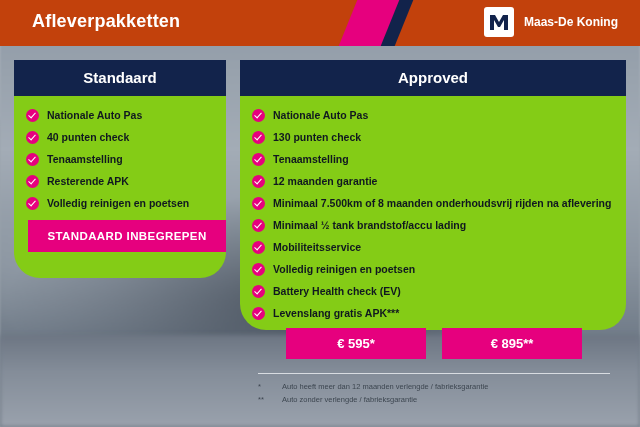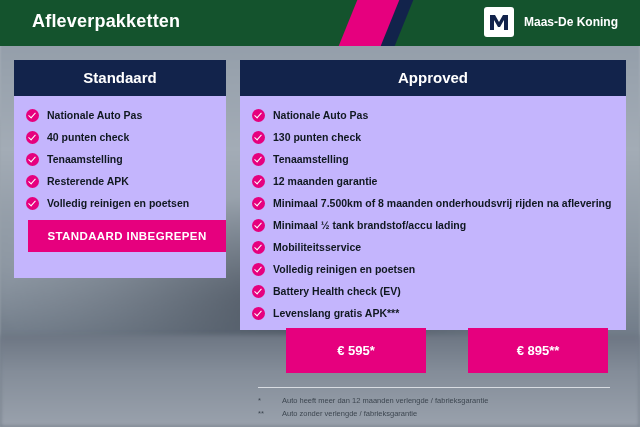--- a/index.html
+++ b/index.html
@@ -46,21 +46,21 @@
     filter: blur(3px);
     opacity: 0.9;
   }
 
   
   .header {
     position: absolute;
     left: 0; top: 0;
     width: 640px;
     height: 46px;
-    background: #14532d;
+    background: #c2410c;
     z-index: 5;
   }
   .header-title {
     position: absolute;
     left: 32px;
     top: 11px;
     color: #ffffff;
     font-size: 18px;
     font-weight: bold;
     letter-spacing: 0.2px;
@@ -104,22 +104,23 @@
   .brand-name {
     color: #ffffff;
     font-size: 12px;
     font-weight: bold;
     white-space: nowrap;
   }
 
   
   .card {
     position: absolute;
-    background: #c4b5fd;
+    background: #84cc16;
     z-index: 4;
+    border-radius: 26px;
   }
   .card-standard {
     left: 14px;
     top: 60px;
     width: 212px;
     height: 218px;
   }
   .card-approved {
     left: 240px;
     top: 60px;
@@ -189,26 +190,25 @@
     justify-content: center;
     gap: 16px;
     margin-top: 8px;
   }
   .price-btn {
     background: #e6007e;
     color: #ffffff;
     font-size: 13px;
     font-weight: bold;
     text-align: center;
-    padding: 15px 0;
+    padding: 8px 0;
     width: 140px;
     border: none;
     cursor: pointer;
     font-family: "Liberation Sans", sans-serif;
-    margin-left: 26px;
   }
   .notes {
     margin: 14px 6px 0 6px;
     border-top: 1px solid #d8dce1;
     padding-top: 7px;
   }
   .note {
     display: flex;
     gap: 8px;
     font-size: 7.5px;

